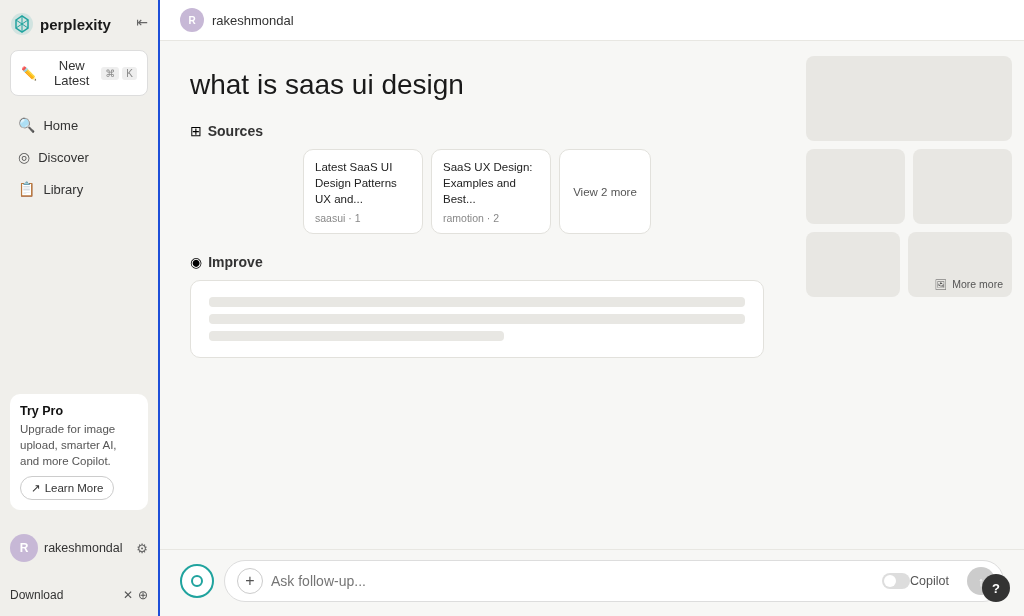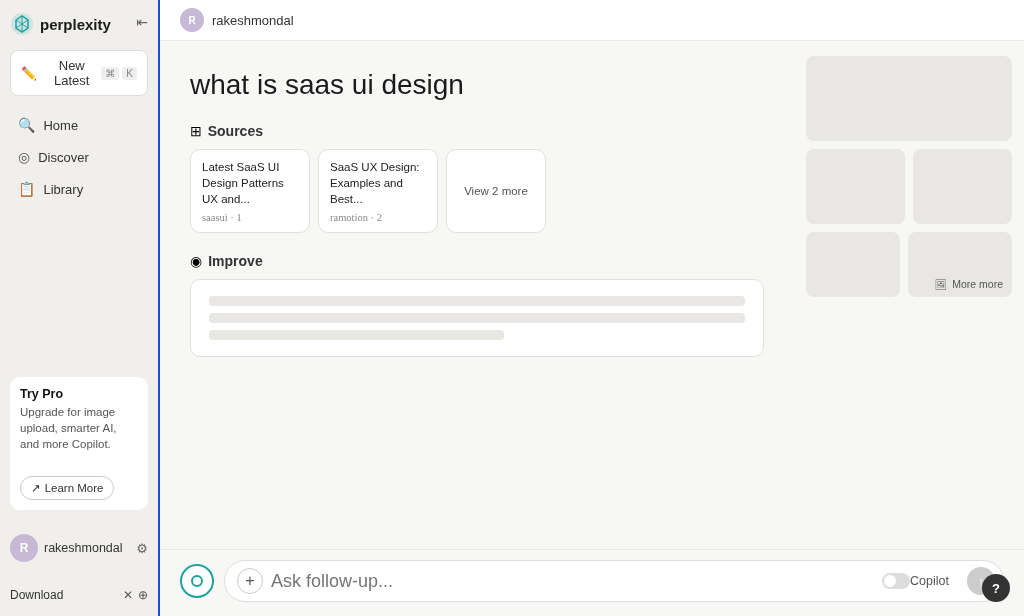--- a/index.html
+++ b/index.html
@@ -125,21 +125,21 @@
     .try-pro-title {
       font-weight: 700;
       font-size: 12.5px;
       margin-bottom: 3px;
       color: #111;
     }
 
     .try-pro-desc {
       color: #555;
       line-height: 1.4;
-      margin-bottom: 24px;
+      margin-bottom: 7px;
     }
 
     .learn-more-btn {
       display: flex;
       align-items: center;
       gap: 4px;
       background: transparent;
       border: 1px solid #ccc;
       border-radius: 20px;
       padding: 4px 10px;
@@ -273,20 +273,21 @@
     .section-title {
       font-size: 14px;
       font-weight: 600;
       color: #333;
     }
 
     .sources-grid {
       display: flex;
       gap: 8px;
       flex-wrap: nowrap;
+      justify-content: center;
     }
 
     .source-card {
       background: #fff;
       border: 1px solid #e2e1dc;
       border-radius: 10px;
       padding: 9px 11px;
       width: 120px;
       min-width: 110px;
       cursor: pointer;
@@ -296,29 +297,28 @@
       font-size: 11.5px;
       font-weight: 500;
       color: #222;
       margin-bottom: 5px;
       line-height: 1.4;
     }
 
     .source-meta {
       font-size: 10.5px;
       color: #888;
-      font-family: Liberation Serif, serif;
     }
 
     .source-card-more {
       background: #fff;
       border: 1px solid #e2e1dc;
       border-radius: 10px;
       padding: 9px 11px;
-      width: 100px;
+      width: 92px;
       display: flex;
       align-items: center;
       justify-content: center;
       cursor: pointer;
     }
 
     .view-more-text {
       font-size: 11.5px;
       color: #555;
     }
@@ -449,21 +449,21 @@
       cursor: pointer;
       color: #555;
       font-size: 16px;
       flex-shrink: 0;
     }
 
     .follow-up-input {
       flex: 1;
       border: none;
       outline: none;
-      font-size: 18px;
+      font-size: 14px;
       color: #999;
       background: transparent;
     }
 
     .copilot-toggle {
       display: flex;
       align-items: center;
       padding: 4px 10px;
       border-radius: 20px;
       cursor: pointer;

